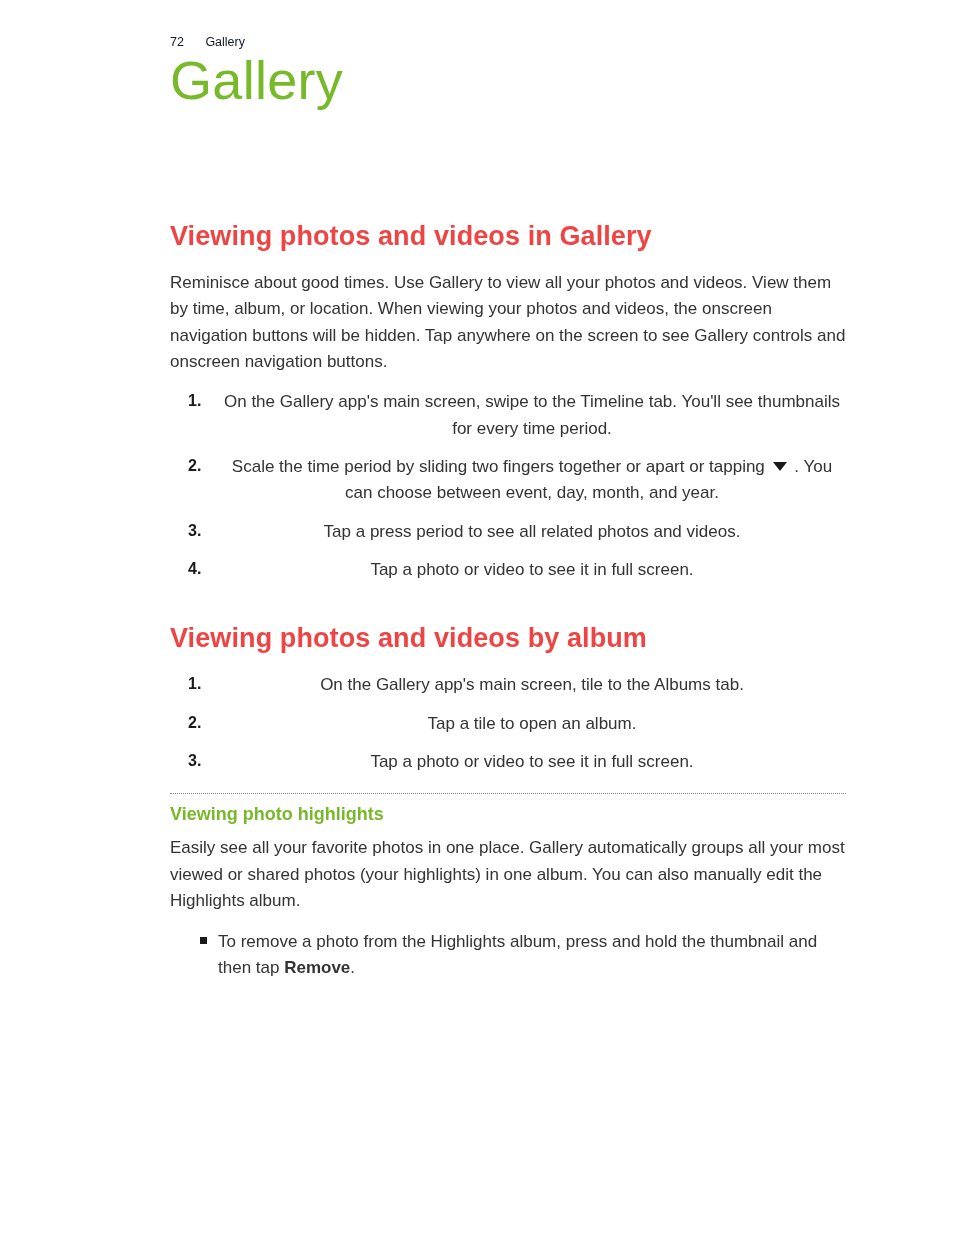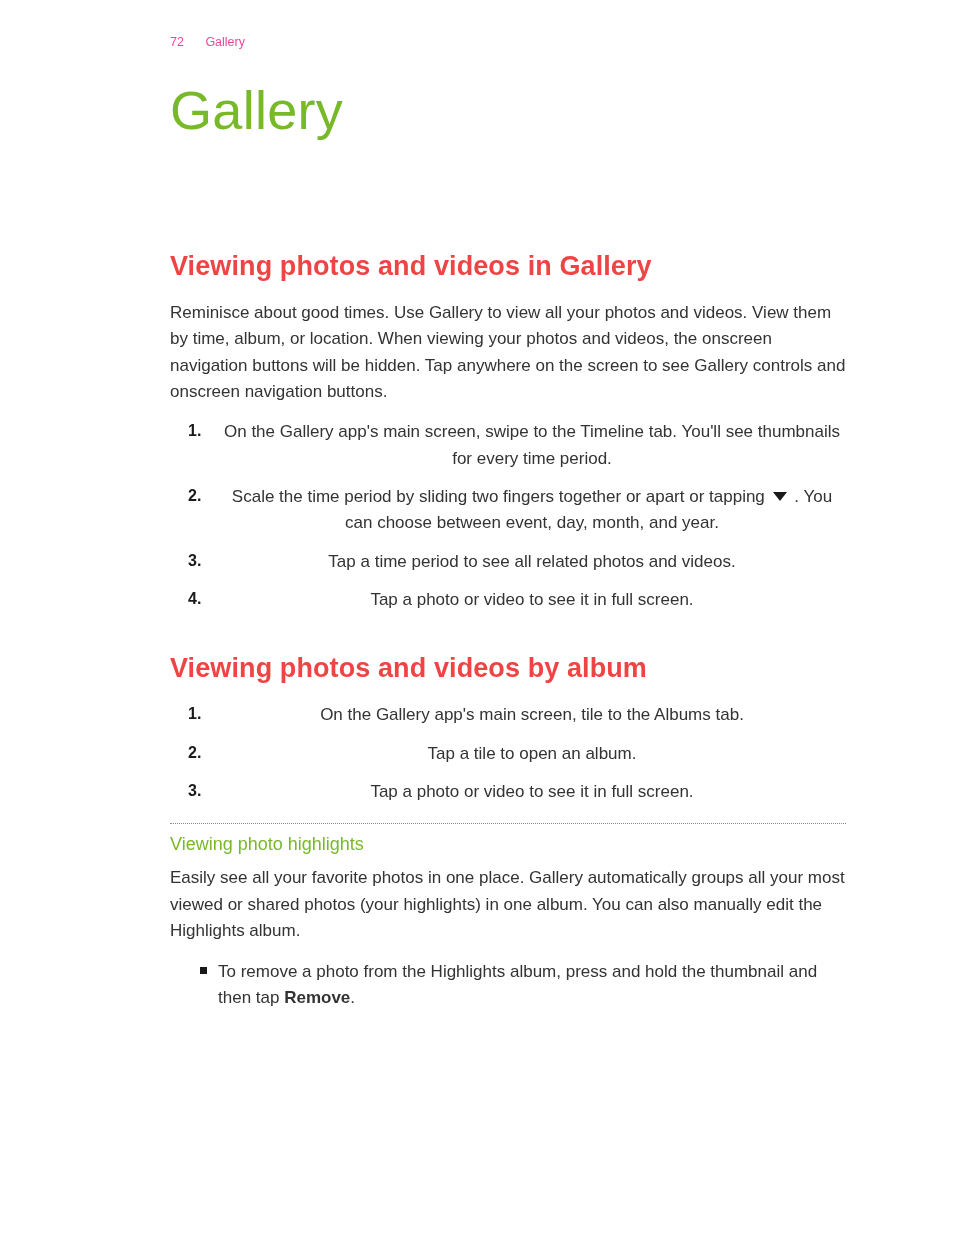--- a/index.html
+++ b/index.html
@@ -9,22 +9,21 @@
     color: #333333;
     width: 954px;
     height: 1235px;
     position: relative;
   }
   .page {
     padding: 35px 108px 60px 108px;
   }
   .running-header {
     font-size: 12.5px;
-    color: #ec4899;
-    margin-bottom: 30px;
+    color: #0f172a;
     margin-left: 62px;
   }
   .running-header .pn { margin-right: 18px; }
   h1.chapter {
     font-size: 54px;
     font-weight: 400;
     color: #78b92a;
     margin-left: 62px;
     margin-bottom: 110px;
     letter-spacing: 0.3px;
@@ -71,21 +70,21 @@
     color: #1a1a1a;
     font-size: 16px;
   }
   .dotted-rule {
     border: none;
     border-top: 1.5px dotted #888;
     margin: 18px 0 10px 62px;
   }
   h3.subsection {
     font-size: 18px;
-    font-weight: 400;
+    font-weight: 700;
     color: #78b92a;
     margin-left: 62px;
     margin-bottom: 10px;
   }
   ul.bullets {
     margin-left: 62px;
     margin-top: 14px;
     list-style: none;
   }
   ul.bullets > li {
@@ -140,21 +139,21 @@
   <h1 class="chapter">Gallery</h1>
 
   <h2 class="section">Viewing photos and videos in Gallery</h2>
   <p class="body">Reminisce about good times. Use Gallery to view all your photos and videos. View them by time, album, or location. When viewing your photos and videos, the onscreen navigation buttons will be hidden. Tap anywhere on the screen to see Gallery controls and onscreen navigation buttons.</p>
 
   <ol class="steps">
     <li><span>On the Gallery app's main screen, swipe to the Timeline tab. You'll see thumbnails for every time period.</span></li>
     <li>
       <span>Scale the time period by sliding two fingers together or apart or tapping </span><span class="icon-dropdown"></span><span> . You can choose between event, day, month, and year.</span>
     </li>
-    <li><span>Tap a time period to see all related photos and videos.</span></li>
+    <li><span>Tap a press period to see all related photos and videos.</span></li>
     <li><span>Tap a photo or video to see it in full screen.</span></li>
   </ol>
 
   <h2 class="section">Viewing photos and videos by album</h2>
   <ol class="steps">
     <li><span>On the Gallery app's main screen, tile to the Albums tab.</span></li>
     <li><span>Tap a tile to open an album.</span></li>
     <li><span>Tap a photo or video to see it in full screen.</span></li>
   </ol>
 

